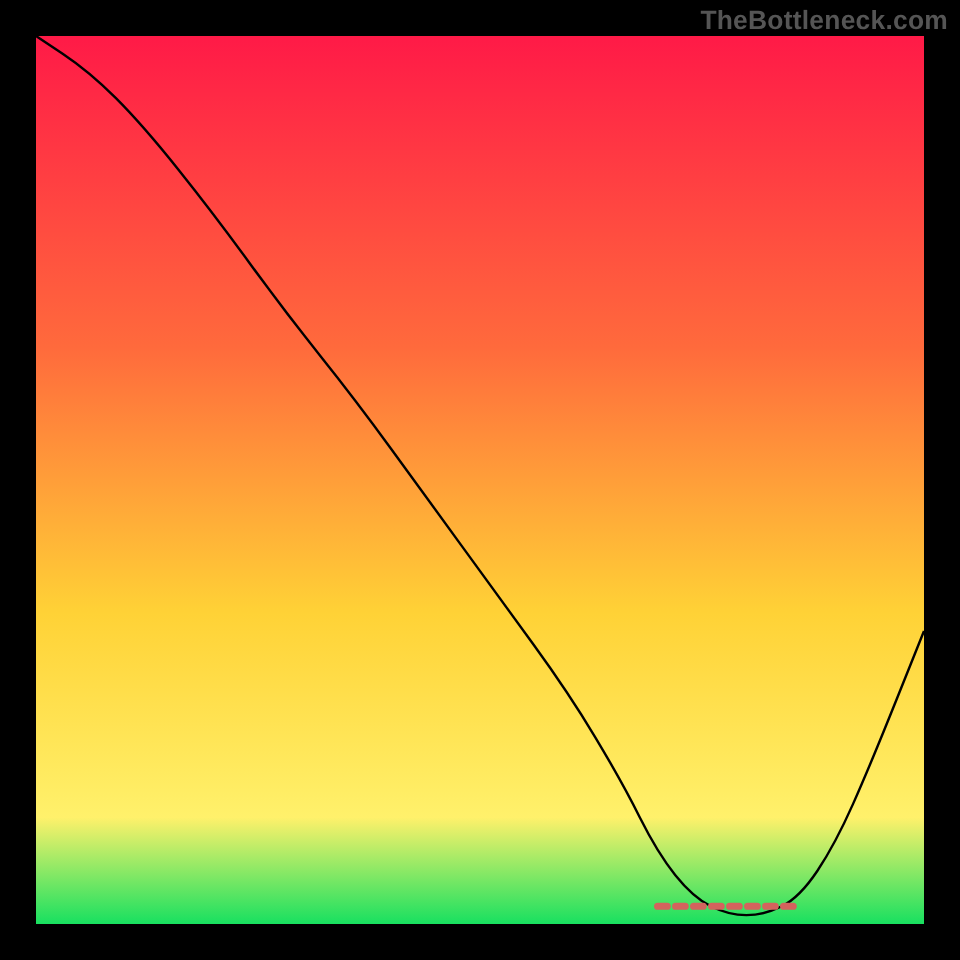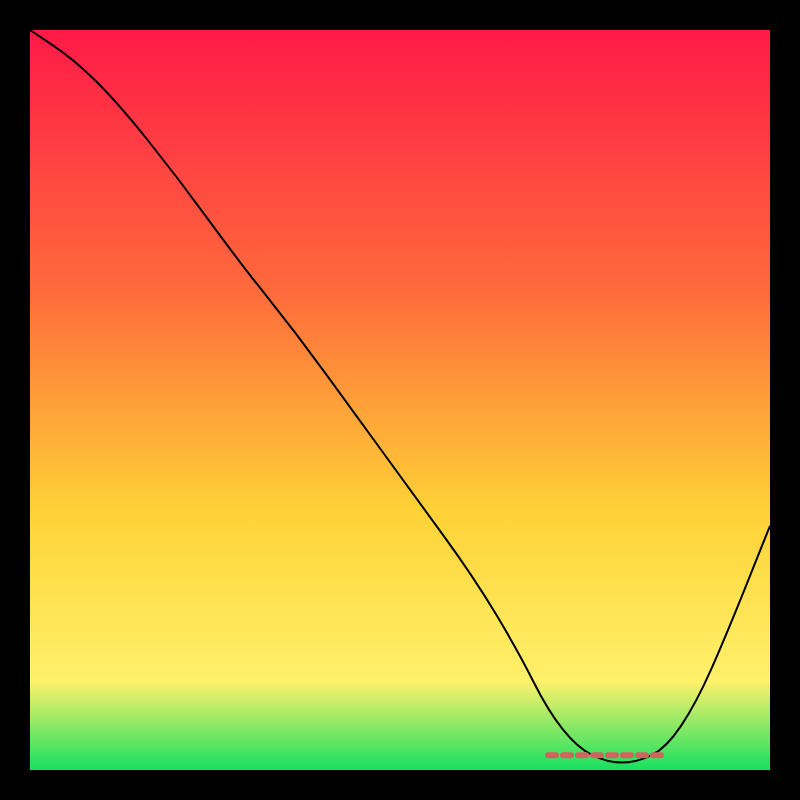--- a/index.html
+++ b/index.html
@@ -29,20 +29,21 @@
     display: block;
     position: absolute;
     top: 0;
     left: 0;
   }
 </style>
 </head>
 <body>
 <div class="wrap">
 
+  <div class="watermark">TheBottleneck.com</div>
 
   <svg id="plot" width="800" height="800" viewBox="0 0 800 800">
     <defs>
       <linearGradient id="bg-grad" x1="0" y1="0" x2="0" y2="1">
         <stop id="g0" offset="0%" stop-color="#ff1a47"></stop>
         <stop id="g1" offset="35%" stop-color="#ff6a3c"></stop>
         <stop id="g2" offset="65%" stop-color="#ffd236"></stop>
         <stop id="g3" offset="88%" stop-color="#fff16b"></stop>
         <stop id="g4" offset="100%" stop-color="#18e060"></stop>
       </linearGradient>

